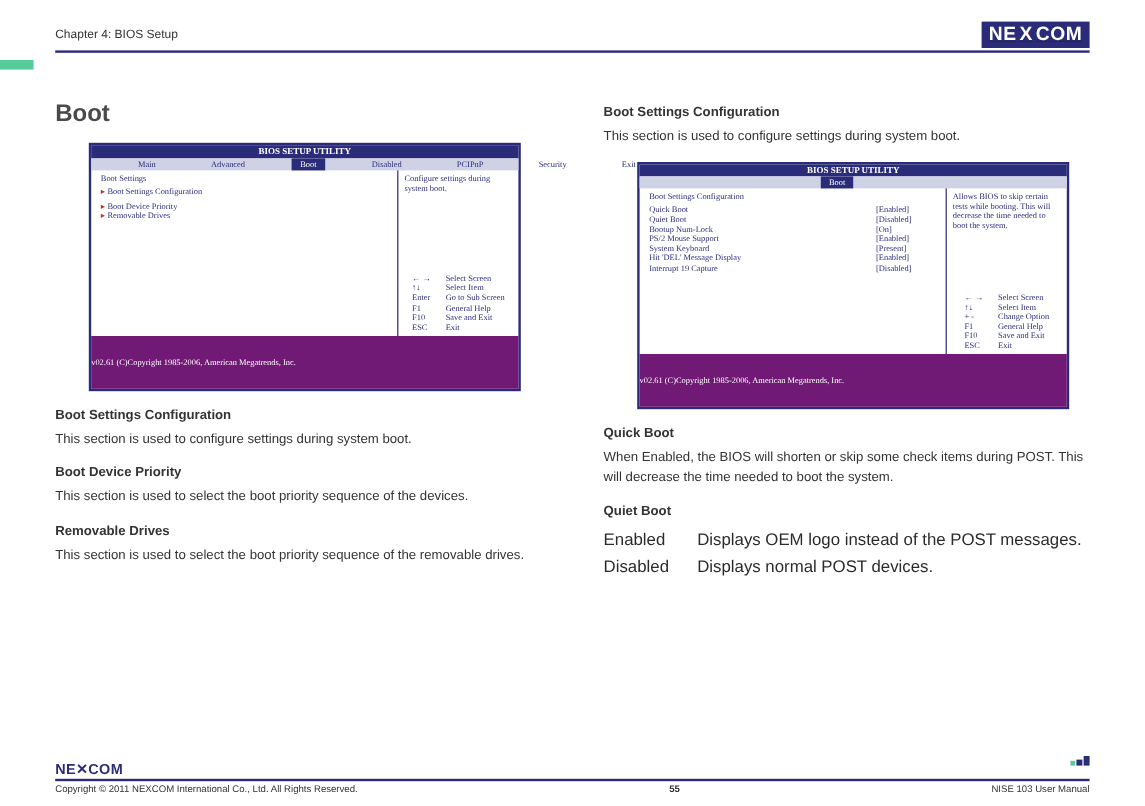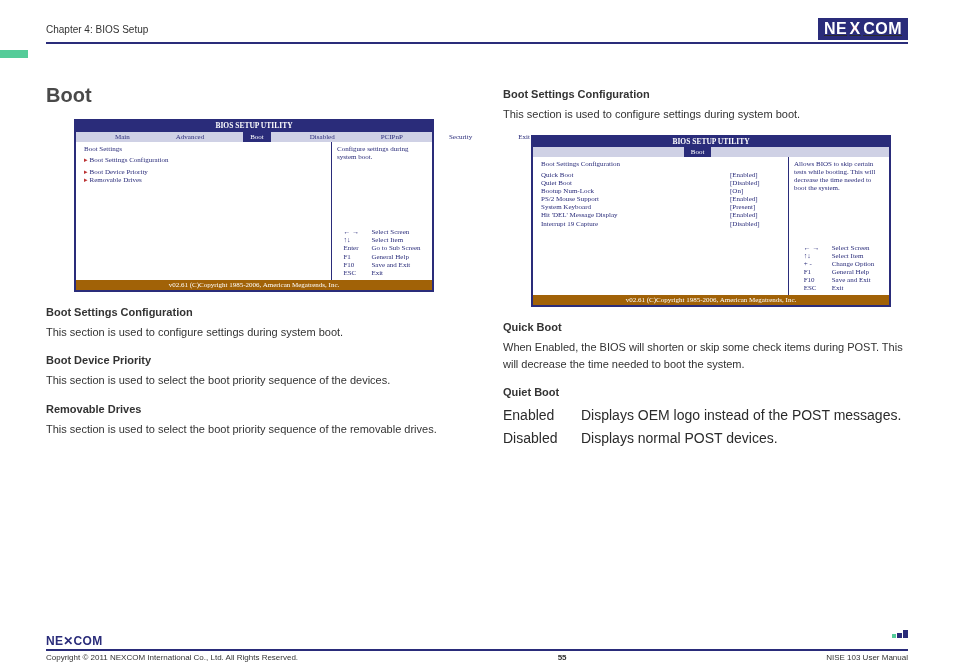--- a/index.html
+++ b/index.html
@@ -26,21 +26,21 @@
   .bios-tabs { display: flex; background: #cfd1e5; }
   .bios-tabs span { padding: 1px 7px; color: #2a2c7a; margin-left: 32px; }
   .bios-tabs .sel { background: #2a2c7a; color: #fff; }
   .bios-body { display: flex; height: 138px; }
   .bios-main { flex: 1; border-right: 1px solid #2a2c7a; padding: 3px 8px; }
   .bios-side { width: 100px; display: flex; flex-direction: column; align-items: center; }
   .bios-help { flex: 1; padding: 3px 5px; }
   .bios-keys { padding: 3px 5px; color: #2a2c7a; }
   .bios-keys .r { display: flex; }
   .bios-keys .r .kk { width: 28px; }
-  .bios-footer { background: #a16207; color: #fff; text-align: center; padding: 1px 0; font-size: 7px; }
+  .bios-footer { background: #701a75; color: #fff; padding: 18px 0; font-size: 7px; }
   .bi-row { display: flex; }
   .bi-row .lbl { flex: 1; }
   .bi-row .val { width: 50px; }
   .tri { color: #b33; margin-right: 2px; }
   
   .footer { position: absolute; left: 46px; right: 46px; bottom: 10px; }
   .footer-logo { font-weight: 900; color: #2a2c7a; font-size: 12px; letter-spacing: 0.3px; }
   .footer-line { border-top: 2px solid #2a2c7a; margin-top: 1px; display: flex; justify-content: space-between; align-items: center; padding-top: 2px; font-size: 8px; color: #333; }
   .footer-deco { display: flex; align-items: flex-end; gap: 1px; position: absolute; right: 0; top: -4px; }
   .sq { width: 5px; height: 5px; background: #2a2c7a; }

